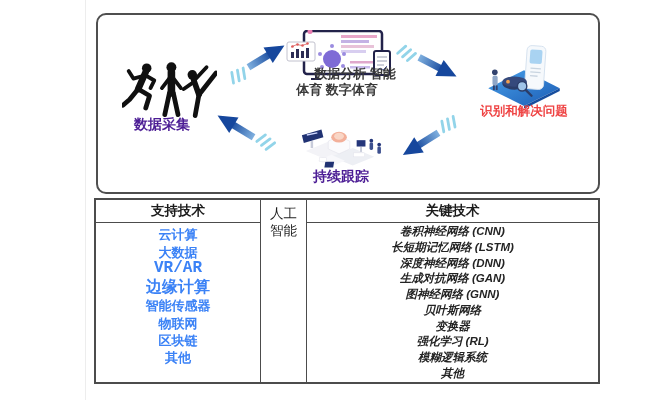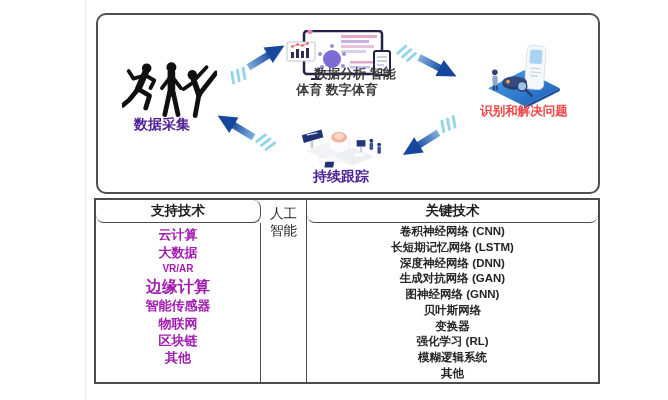--- a/index.html
+++ b/index.html
@@ -19,31 +19,31 @@
   .lbl-analysis{left:278px;top:66px;width:134px;font-size:13px;font-weight:600;color:#3a3a3a;line-height:16px;}
   .lbl-analysis .l1{transform:translateX(10px);}
   .lbl-analysis .l2{transform:translateX(-8px);}
 
   .arrow{position:absolute;width:68px;height:24px;}
 
   
   .tech-table{position:absolute;left:94px;top:198px;width:506px;height:186px;
               border:2px solid #4c4c4c;box-sizing:border-box;background:#fff;
               display:grid;grid-template-columns:165px 46px 1fr;grid-template-rows:23px 1fr;}
-  .th{display:flex;align-items:center;justify-content:center;font-size:13.5px;font-weight:700;color:#1c1c1c;border-radius:8px;}
+  .th{display:flex;align-items:center;justify-content:center;font-size:13.5px;font-weight:700;color:#1c1c1c;}
   .cell-support-header{grid-row:1;grid-column:1;border-right:1.5px solid #4c4c4c;border-bottom:1.5px solid #4c4c4c;}
   .cell-ai{grid-row:1/3;grid-column:2;border-right:1.5px solid #4c4c4c;
            text-align:center;font-size:13.5px;font-weight:400;padding-top:5px;line-height:17px;color:#1c1c1c;}
   .cell-key-header{grid-row:1;grid-column:3;border-bottom:1.5px solid #4c4c4c;}
   .cell-support-body{grid-row:2;grid-column:1;border-right:1.5px solid #4c4c4c;
                      display:flex;flex-direction:column;align-items:center;padding-top:3px;}
-  .cell-key-body{grid-row:2;grid-column:3;display:flex;flex-direction:column;align-items:center;padding:1px 0;}
-  .sup-item{font-size:13px;font-weight:600;line-height:17px;color:#a21caf;}
+  .cell-key-body{grid-row:2;grid-column:3;display:flex;flex-direction:column;align-items:center;padding:1px 0;font-style:italic;}
+  .sup-item{font-size:13px;font-weight:600;line-height:17px;color:#3b82f6;}
   .sup-item.s0{line-height:18px;}
-  .sup-item.s2{font-size:10px;line-height:15px;}
+  .sup-item.s2{font-size:16px;line-height:15px;font-family:Liberation Mono, monospace;}
   .sup-item.s3{font-size:16px;line-height:21px;}
   .sup-item.s4{line-height:18px;}
   .key-item{font-size:11.5px;font-weight:600;color:#242424;flex:1;display:flex;align-items:center;}
 </style>
 </head>
 <body>
 
 <div class="stage">
   <div class="page-edge"></div>
 

